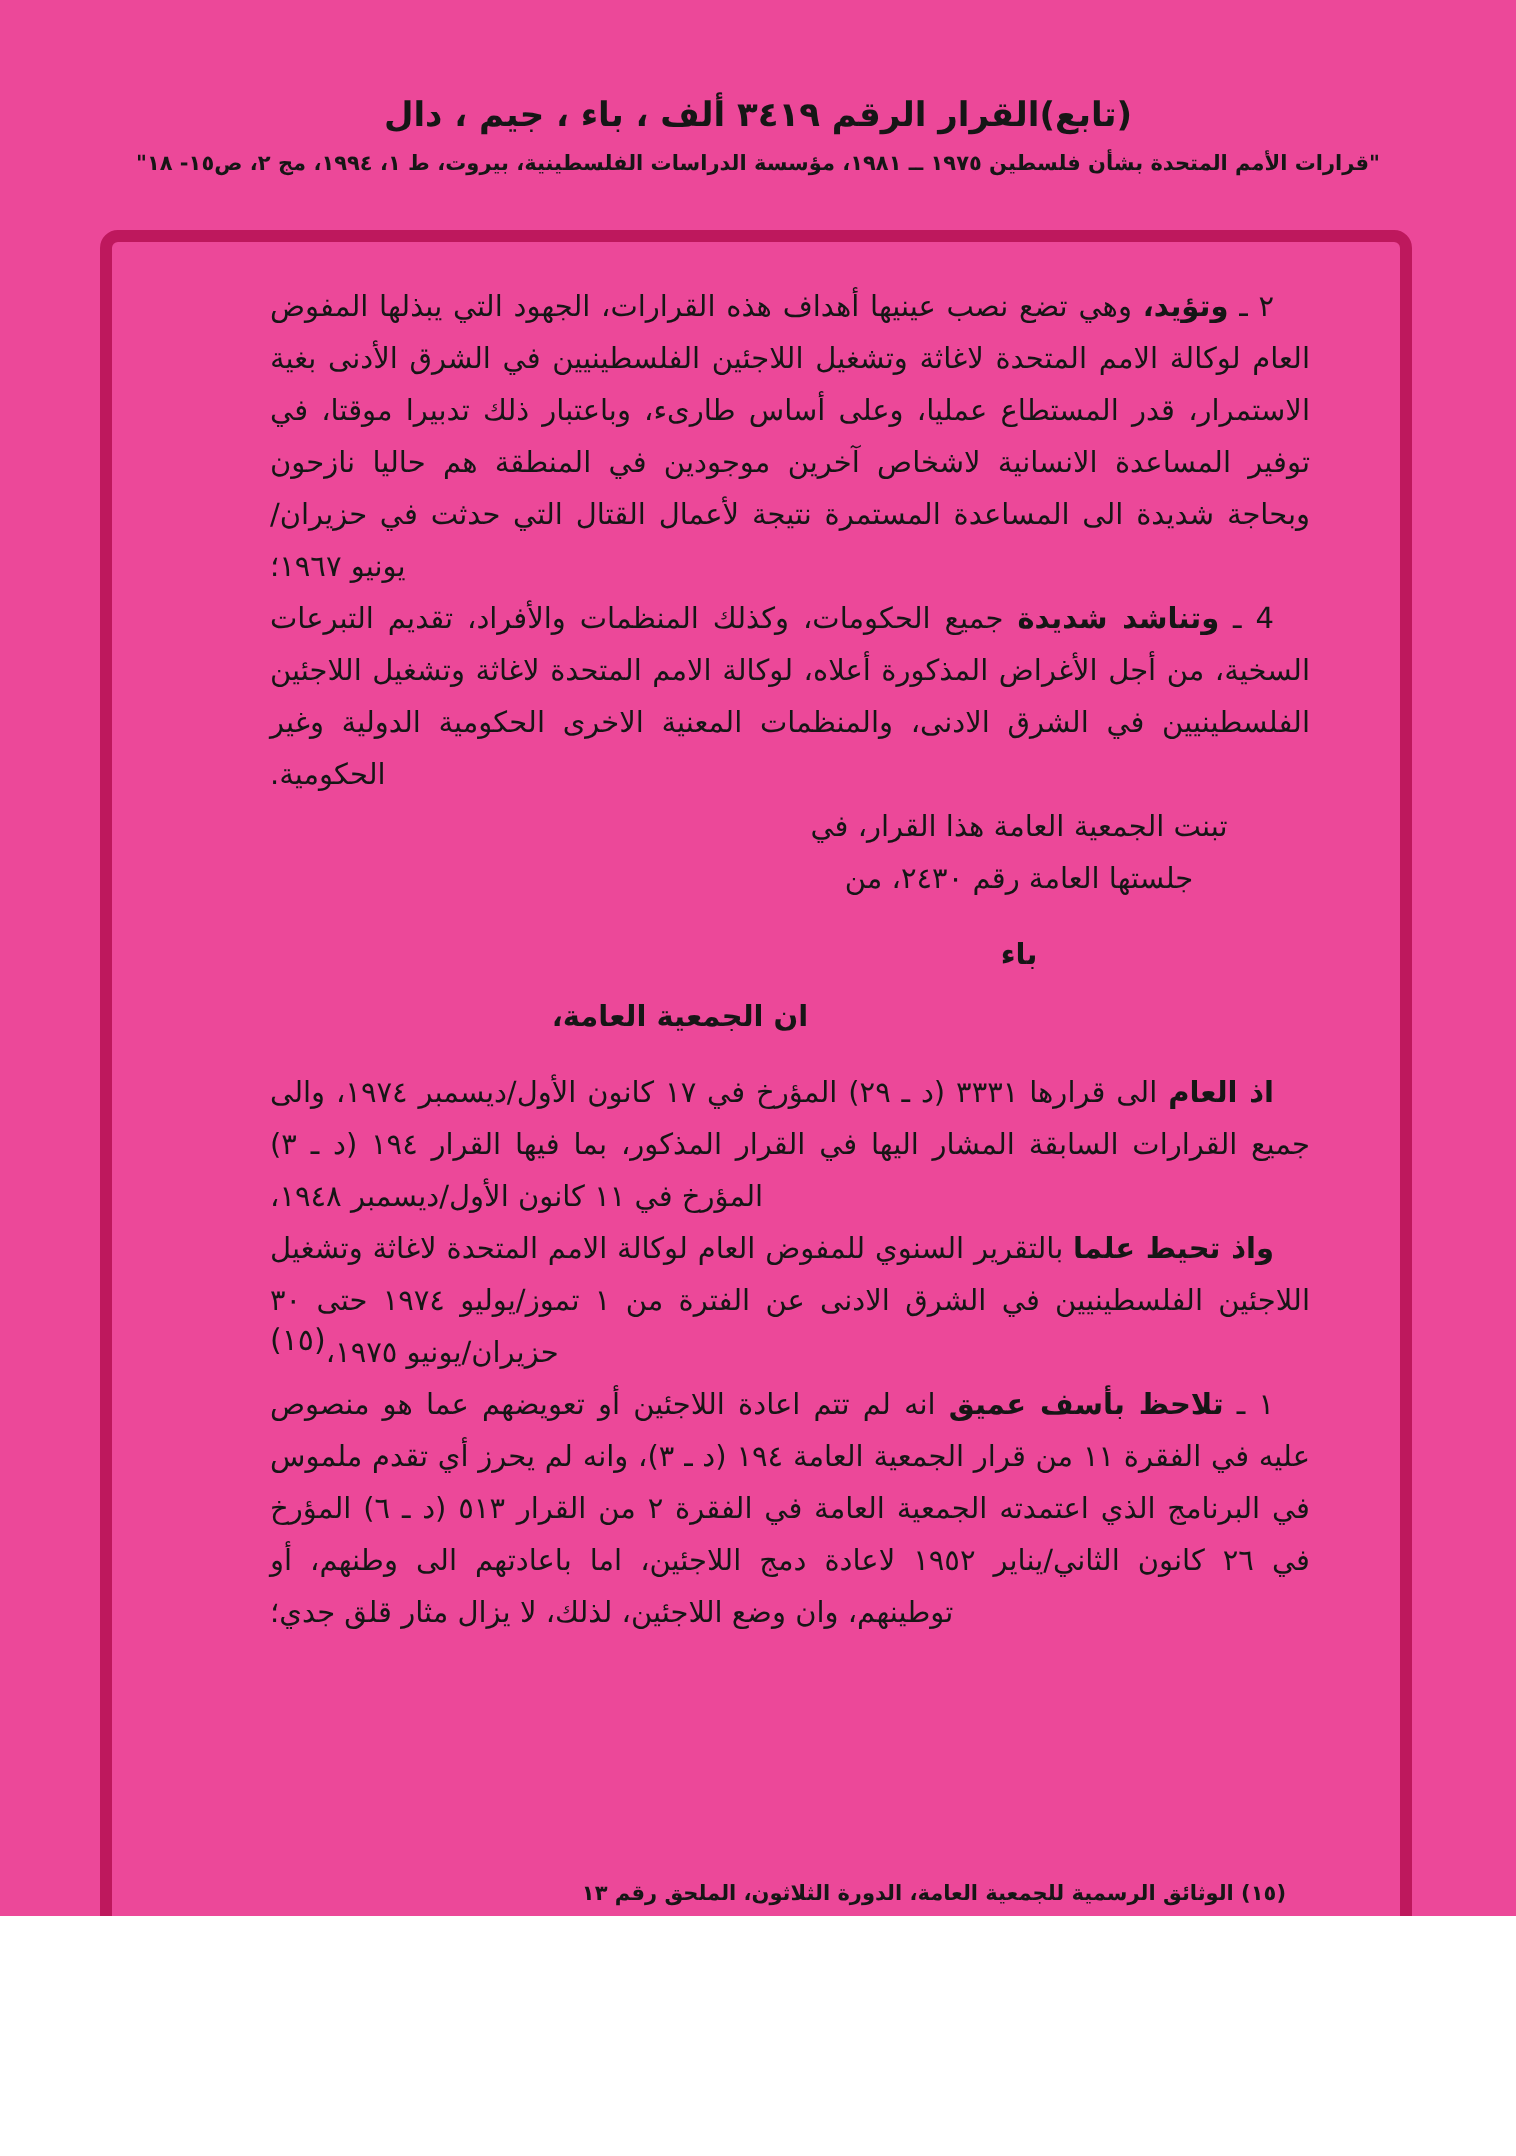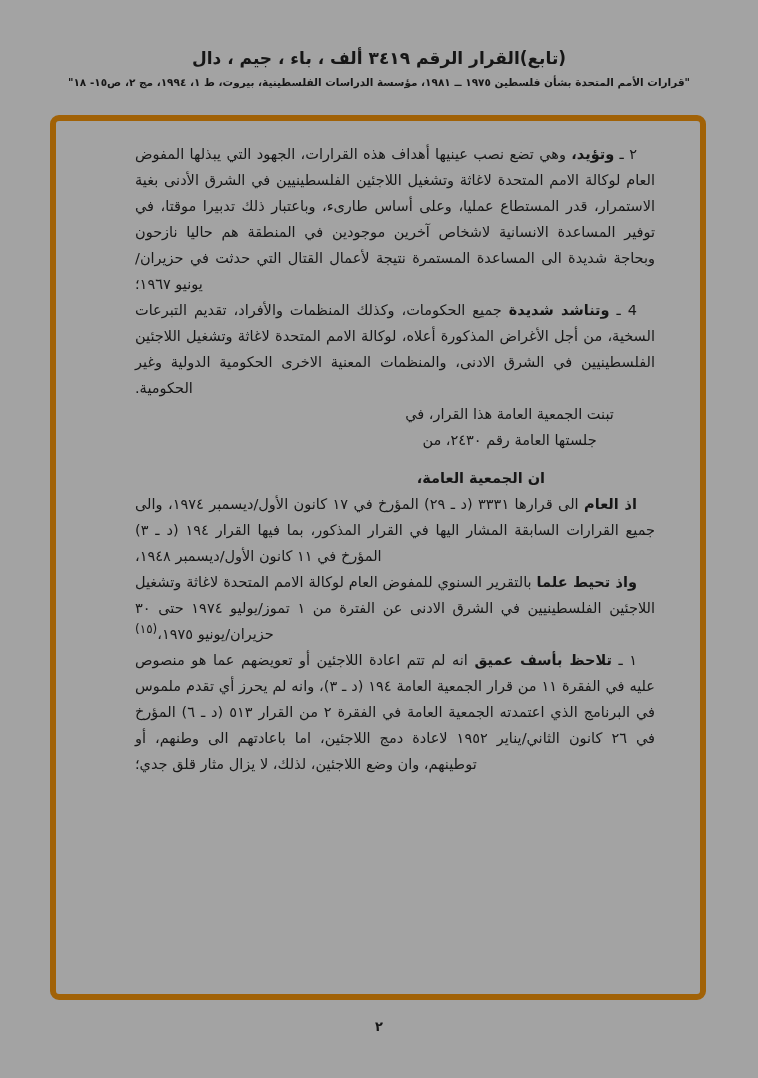--- a/index.html
+++ b/index.html
@@ -1,38 +1,38 @@
 <!DOCTYPE html>
 <html><head>
 <meta charset="utf-8">
 <style>
   html, body { margin: 0; padding: 0; background: #ffffff; }
   .page {
-    position: relative; width: 758px; height: 1078px;
-    background: #a3a3a3; color: #161616;
+    position: relative; width: 758px; height: 958px;
+    background: #ec4899; color: #161616;
     font-family: "DejaVu Sans", sans-serif; overflow: hidden;
   }
   .doc-header { position: absolute; top: 48px; left: 0; right: 0; text-align: center; direction: rtl; }
   .doc-title { font-size: 17px; font-weight: bold; }
   .doc-source { margin-top: 8px; font-size: 10.5px; font-weight: bold; }
   .frame {
     position: absolute; left: 50px; top: 115px; width: 656px; height: 885px;
-    box-sizing: border-box; border: 6px solid #a16207; border-radius: 9px;
+    box-sizing: border-box; border: 6px solid #be185d; border-radius: 9px;
     overflow: hidden;
   }
   .content {
     position: absolute; top: 20px; right: 45px; left: 79px;
     direction: rtl; font-size: 14.5px; line-height: 26px;
   }
   .para { margin: 0; text-indent: 18px; text-align: justify; text-align-last: left; }
   .adoption { width: 235px; margin: 0 28px 12px auto; }
   .adoption-line { text-align: center; }
   .section-letter { width: 235px; margin: 1px 28px 0 auto; text-align: center; font-weight: bold; }
-  .assembly { margin: 5px 110px 0 0; font-weight: bold; text-align: right; text-indent: 0; }
-  sup.fn { font-size: 12px; line-height: 0; }
+  .assembly { margin: 5px 110px 12px 0; font-weight: bold; text-align: center; text-indent: 0; }
+  sup.fn { font-size: 15px; line-height: 0; }
   .footnote {
     position: absolute; top: 816px; right: 57px;
     direction: rtl; text-align: right;
     font-size: 10.5px; font-weight: bold; line-height: 20px;
   }
   .pagenum { position: absolute; top: 1019px; left: 0; right: 0; text-align: center; font-size: 13px; font-weight: bold; }
   b { font-weight: bold; }
 </style>
 </head>
 <body>
@@ -49,30 +49,32 @@
 
       <p class="para"><span>٢ ـ</span> <b>وتؤيد،</b> <span>وهي تضع نصب عينيها أهداف هذه القرارات، الجهود التي يبذلها المفوض العام لوكالة الامم المتحدة لاغاثة وتشغيل اللاجئين الفلسطينيين في الشرق الأدنى بغية الاستمرار، قدر المستطاع عمليا، وعلى أساس طارىء، وباعتبار ذلك تدبيرا موقتا، في توفير المساعدة الانسانية لاشخاص آخرين موجودين في المنطقة هم حاليا نازحون وبحاجة شديدة الى المساعدة المستمرة نتيجة لأعمال القتال التي حدثت في حزيران/يونيو ١٩٦٧؛</span></p>
 
       <p class="para"><span>4 ـ</span> <b>وتناشد شديدة</b> <span>جميع الحكومات، وكذلك المنظمات والأفراد، تقديم التبرعات السخية، من أجل الأغراض المذكورة أعلاه، لوكالة الامم المتحدة لاغاثة وتشغيل اللاجئين الفلسطينيين في الشرق الادنى، والمنظمات المعنية الاخرى الحكومية الدولية وغير الحكومية.</span></p>
 
       <div class="adoption">
         <div class="adoption-line">تبنت الجمعية العامة هذا القرار، في</div>
         <div class="adoption-line">جلستها العامة رقم ٢٤٣٠، من</div>
       </div>
 
+      <div class="section-letter">باء</div>
 
       <div class="assembly">ان الجمعية العامة،</div>
 
       <p class="para"><b>اذ العام</b> <span>الى قرارها ٣٣٣١ (د ـ ٢٩) المؤرخ في ١٧ كانون الأول/ديسمبر ١٩٧٤، والى جميع القرارات السابقة المشار اليها في القرار المذكور، بما فيها القرار ١٩٤ (د ـ ٣) المؤرخ في ١١ كانون الأول/ديسمبر ١٩٤٨،</span></p>
 
       <p class="para"><b>واذ تحيط علما</b> <span>بالتقرير السنوي للمفوض العام لوكالة الامم المتحدة لاغاثة وتشغيل اللاجئين الفلسطينيين في الشرق الادنى عن الفترة من ١ تموز/يوليو ١٩٧٤ حتى ٣٠ حزيران/يونيو ١٩٧٥،</span><sup class="fn">(١٥)</sup></p>
 
       <p class="para"><span>١ ـ</span> <b>تلاحظ بأسف عميق</b> <span>انه لم تتم اعادة اللاجئين أو تعويضهم عما هو منصوص عليه في الفقرة ١١ من قرار الجمعية العامة ١٩٤ (د ـ ٣)، وانه لم يحرز أي تقدم ملموس في البرنامج الذي اعتمدته الجمعية العامة في الفقرة ٢ من القرار ٥١٣ (د ـ ٦) المؤرخ في ٢٦ كانون الثاني/يناير ١٩٥٢ لاعادة دمج اللاجئين، اما باعادتهم الى وطنهم، أو توطينهم، وان وضع اللاجئين، لذلك، لا يزال مثار قلق جدي؛</span></p>
 
     </div>
 
     <div class="footnote">
+      <div>(١٥) الوثائق الرسمية للجمعية العامة، الدورة الثلاثون، الملحق رقم ١٣</div>
     </div>
   </div>
 
   <div class="pagenum">٢</div>
 
 </div>
 
 </body></html>

